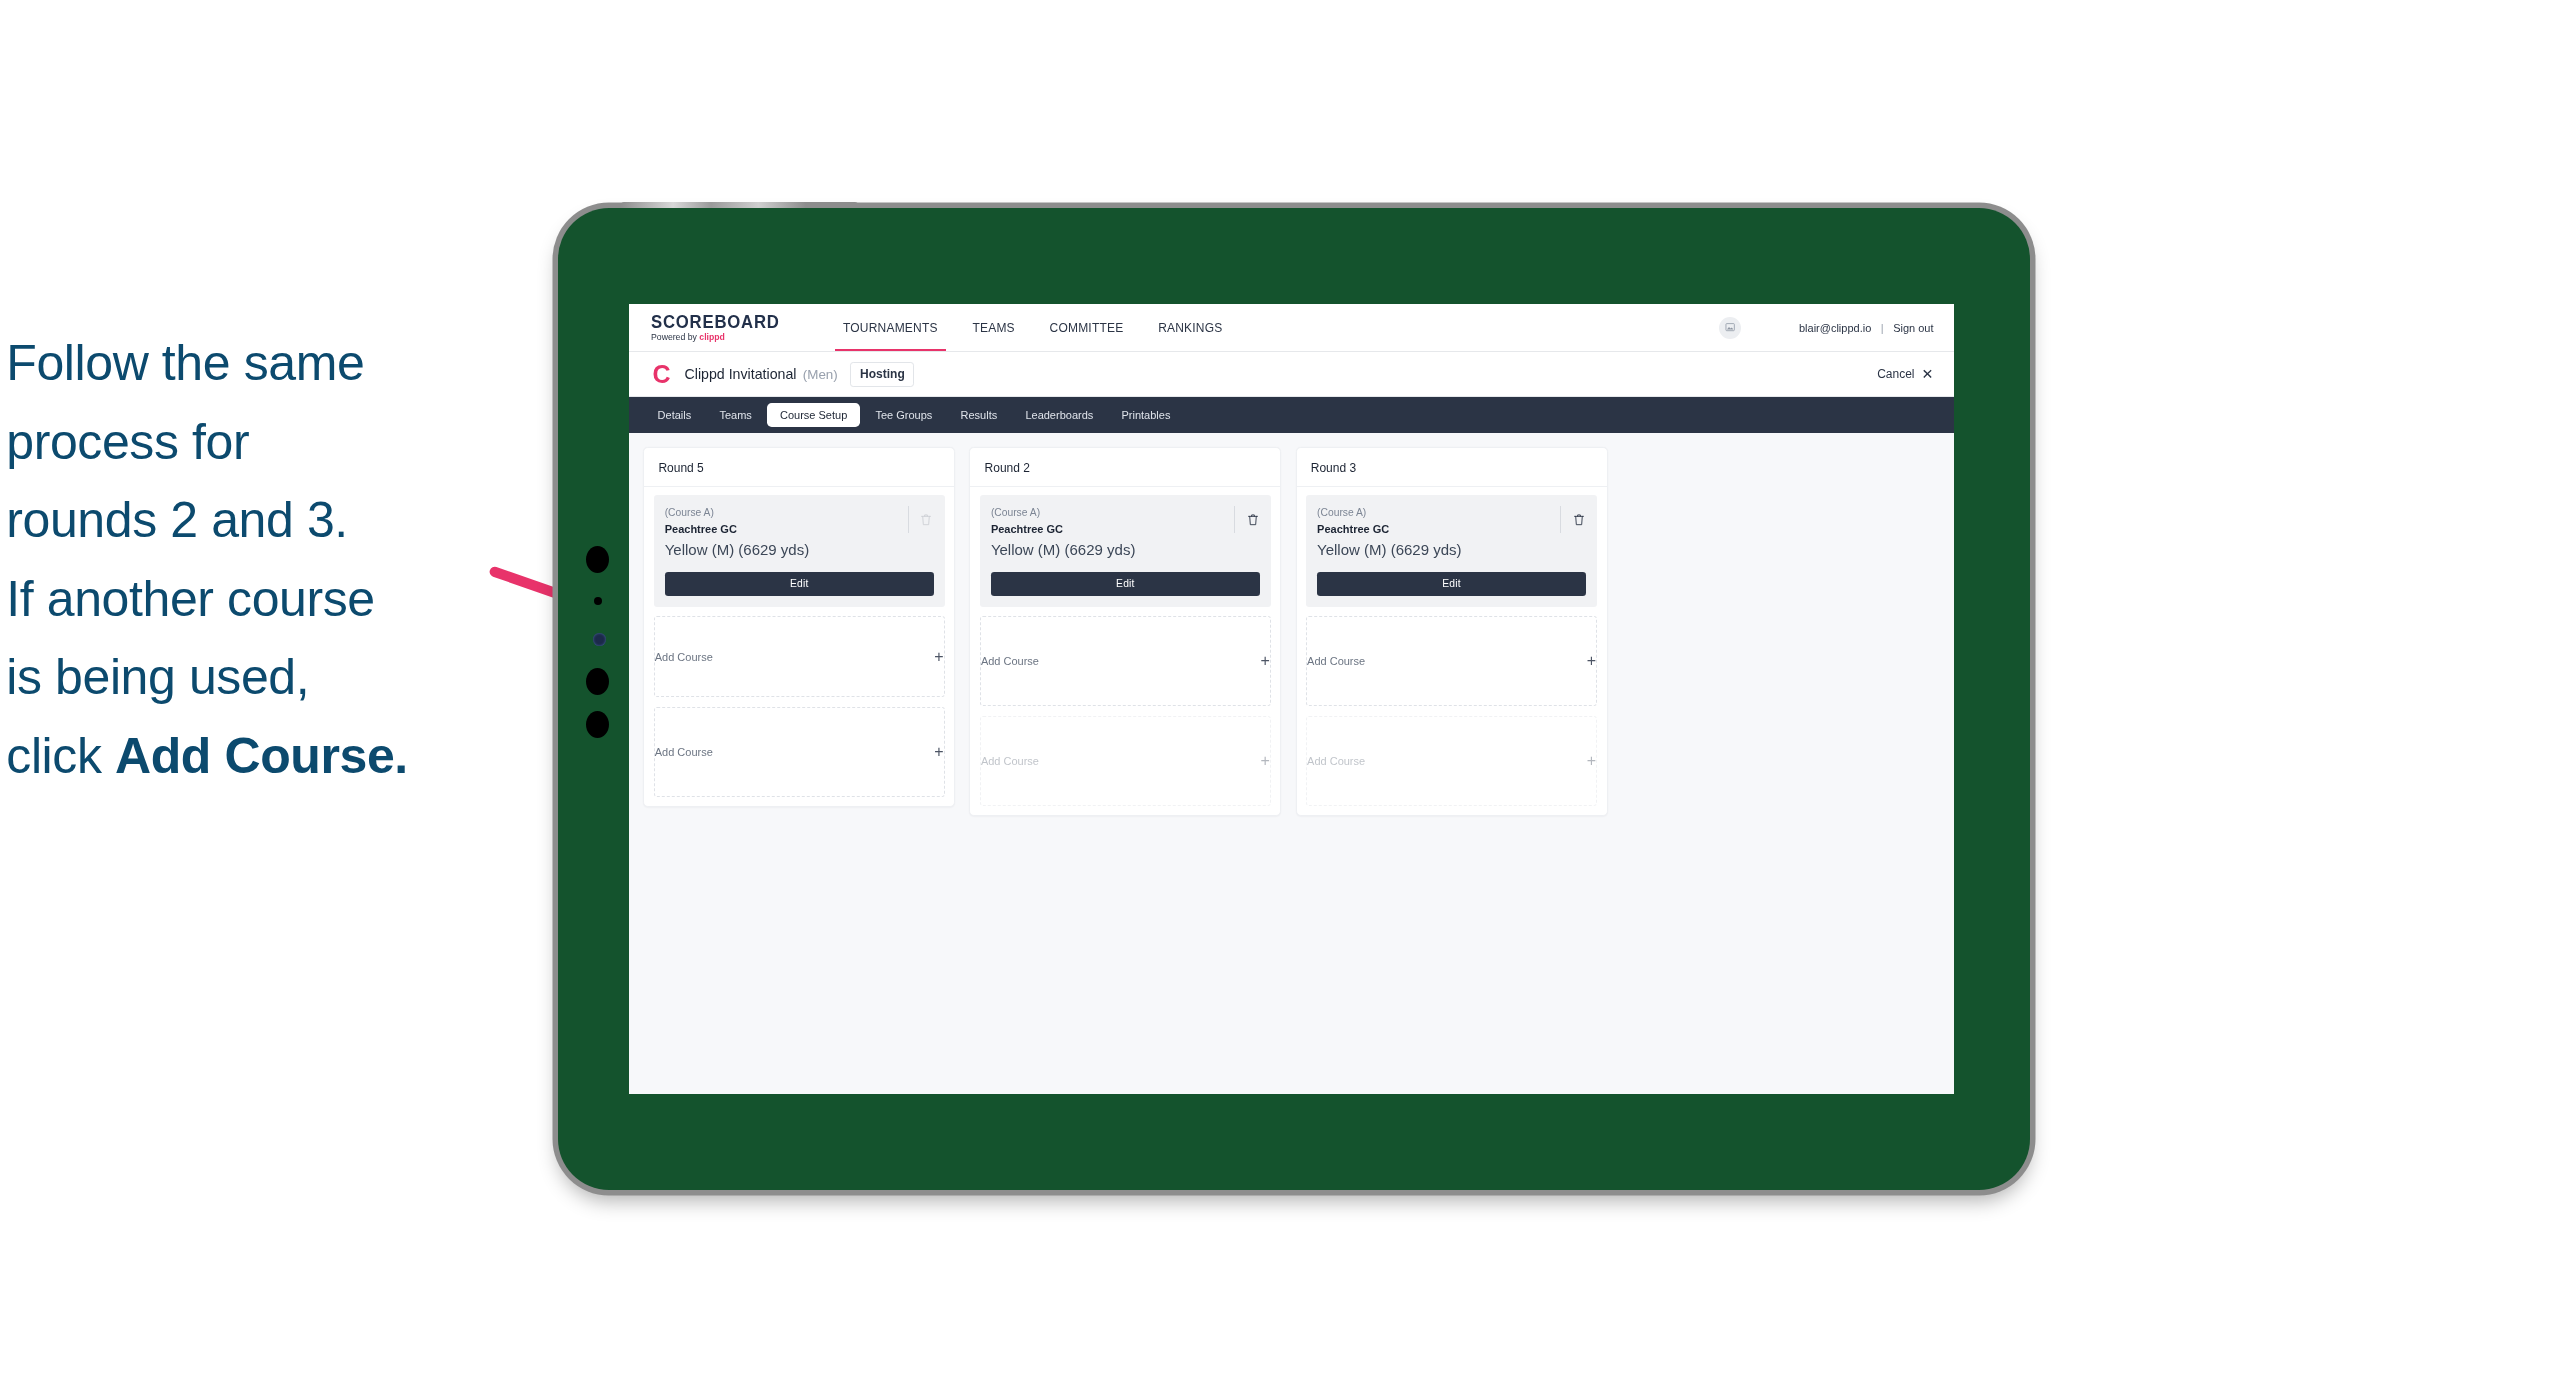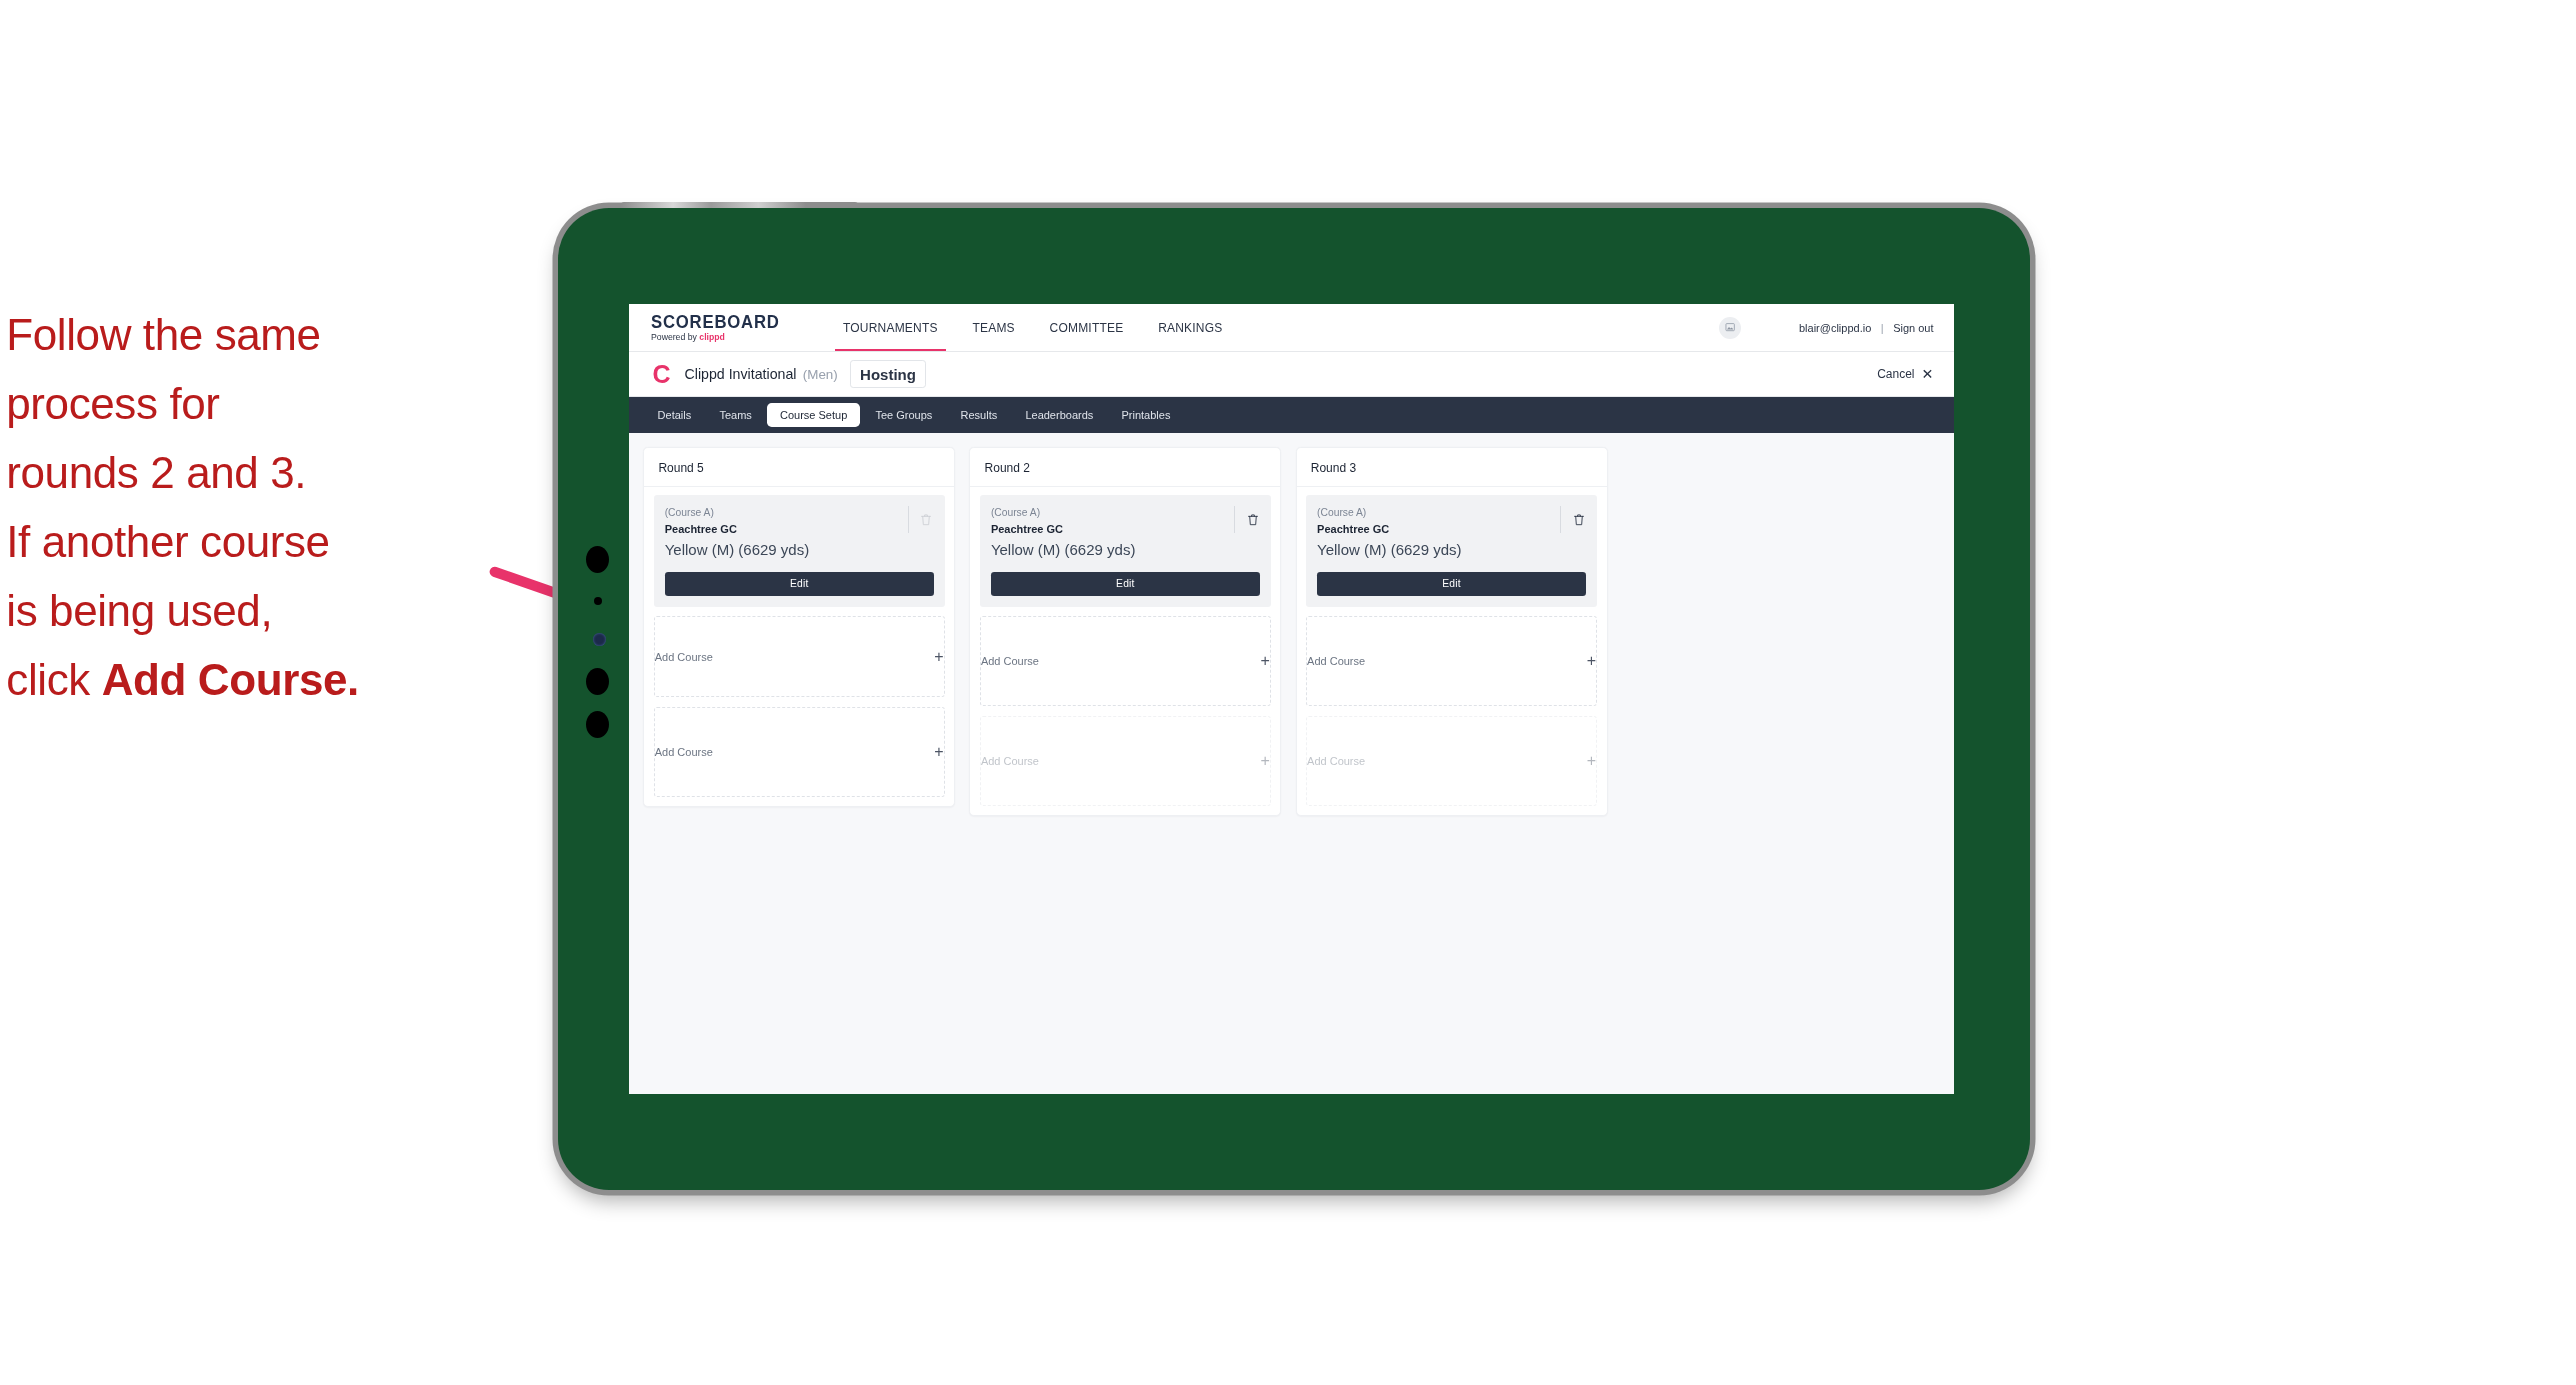--- a/index.html
+++ b/index.html
@@ -12,26 +12,26 @@
     height: 1386px;
     position: relative;
     overflow: hidden;
     font-family: "Liberation Sans", sans-serif;
   }
 
   
   .annotation {
     position: absolute;
     left: 6.3px;
-    top: 300px;
+    top: 324px;
     width: 505px;
     font-family: "Liberation Sans", sans-serif;
-    font-size: 44px;
+    font-size: 50px;
     line-height: 1.57;
-    color: #b91c1c;
+    color: #0c4a6e;
     letter-spacing: -0.4px;
   }
   .annotation b { font-weight: 700; }
 
   
   .arrow-svg {
     position: absolute;
     left: 474px;
     top: 545px;
     width: 332px;
@@ -167,21 +167,21 @@
     color: #e8336a;
     line-height: 1;
   }
   .tour-name { font-size: 14.2px; color: #1c2433; font-weight: 400; }
   .tour-gender { font-size: 13.4px; color: #98a0ad; margin-left: 6.3px; }
   .hosting-badge {
     margin-left: 12.6px;
     background: #ffffff;
     border: 0.8px solid #e2e5e9;
     border-radius: 3.2px;
-    font-size: 15px;
+    font-size: 12px;
     font-weight: 700;
     color: #2b3445;
     padding: 5.5px 8.7px;
     line-height: 1;
   }
   .cancel-wrap {
     margin-left: auto;
     display: flex;
     align-items: center;
     gap: 7.1px;

